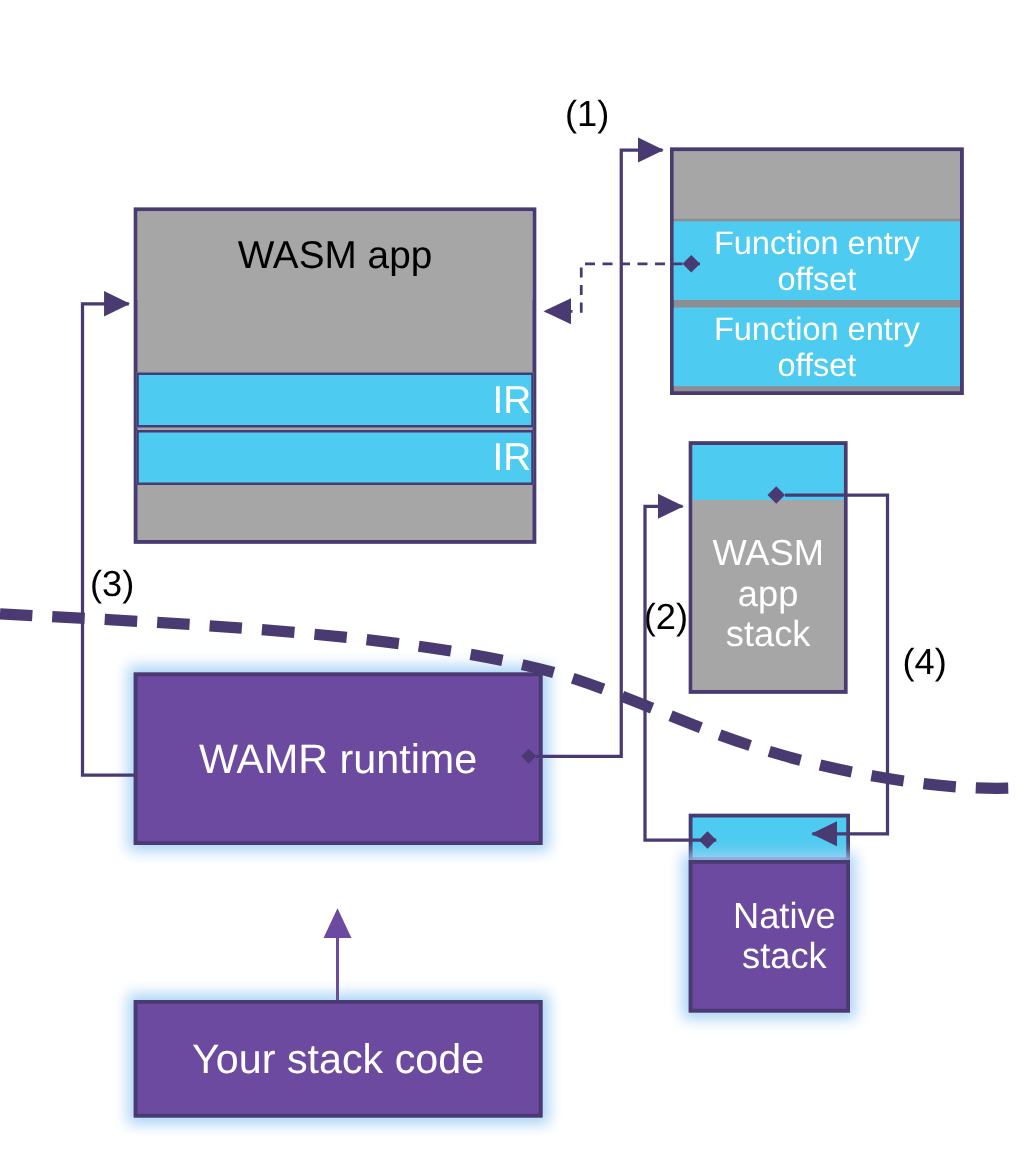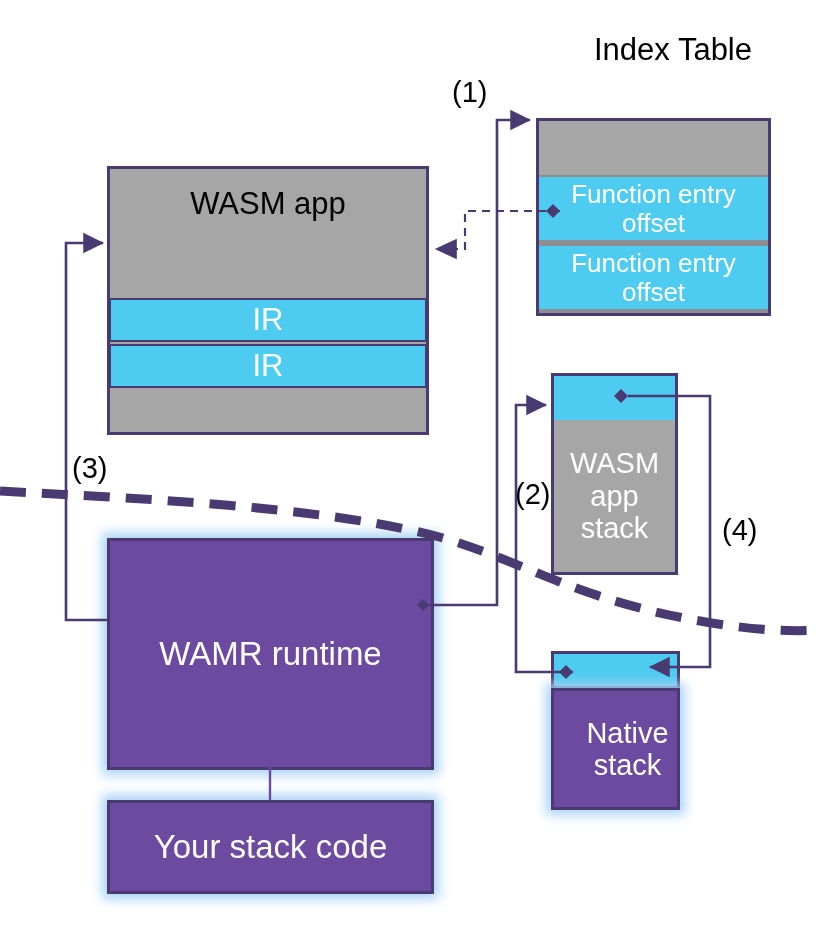--- a/index.html
+++ b/index.html
@@ -23,21 +23,21 @@
     display: flex;
     align-items: center;
     justify-content: center;
     text-align: center;
     line-height: 1.12;
   }
   .outline {
     border: 3px solid #4a3a72;
   }
   .gray   { background: #a6a6a6; }
-  .cyan   { background: #4ecbf0; }
+  .cyan   { background: #4ecbf0; justify-content: flex-end; }
   .purple { background: #6b4aa0; }
   .glow {
     box-shadow: 0 0 11px 5px #a9d2f5;
   }
   .lbl-dark {
     color: #000000;
     font-size: 31px;
   }
   .lbl-white {
     color: #ffffff;
@@ -63,21 +63,20 @@
     pointer-events: none;
   }
   .narrow { font-family: "Liberation Sans Narrow", "Liberation Sans", sans-serif; }
 </style>
 </head>
 <body>
 
 <div id="stage">
 
   <div class="title" style="left:548px; top:30px; width:250px;">
-    <div>Index Table</div>
   </div>
 
   <div class="step" style="left:452px; top:76px;">(1)</div>
   <div class="step" style="left:515px; top:478px;">(2)</div>
   <div class="step" style="left:72px; top:452px;">(3)</div>
   <div class="step" style="left:722px; top:514px;">(4)</div>
 
   <div class="box outline" style="left:536px; top:118px; width:235px; height:198px; background:#8d8d92; display:block; padding:0;">
     <div class="box gray" style="left:0px; top:0px; right:0px; height:54px; position:absolute; width:auto;">
       <span class="lbl-white narrow" style="font-size:26px;"></span>
@@ -95,35 +94,35 @@
       <span class="lbl-dark">WASM app</span>
     </div>
     <div class="box cyan outline" style="left:-1px; top:129px; right:-1px; height:44px; position:absolute; width:auto; border-width:2px;">
       <span class="lbl-white" style="font-size:31px;">IR</span>
     </div>
     <div class="box cyan outline" style="left:-1px; top:175px; right:-1px; height:44px; position:absolute; width:auto; border-width:2px;">
       <span class="lbl-white" style="font-size:31px;">IR</span>
     </div>
   </div>
 
-  <div class="box outline" style="left:551px; top:373px; width:127px; height:202px; background:#a6a6a6; display:block; padding:0;">
+  <div class="box outline" style="left:551px; top:353px; width:127px; height:202px; background:#a6a6a6; display:block; padding:0;">
     <div class="box cyan" style="left:0px; top:0px; right:0px; height:44px; position:absolute; width:auto;"></div>
     <div class="box gray" style="left:0px; top:44px; right:0px; bottom:0px; position:absolute; width:auto; height:auto; flex-direction:column;">
       <span class="lbl-white narrow" style="font-size:29px;">WASM</span>
       <span class="lbl-white narrow" style="font-size:29px;">app stack</span>
     </div>
   </div>
 
   <div class="box cyan outline" style="left:551px; top:651px; width:129px; height:38px;"></div>
   <div class="box purple outline glow" style="left:551px; top:688px; width:129px; height:122px; flex-direction:column;padding-left:24px;">
     <span class="lbl-white" style="font-size:29px;">Native</span>
     <span class="lbl-white" style="font-size:29px;">stack</span>
   </div>
 
-  <div class="box purple outline glow" style="left:107px; top:538px; width:327px; height:232px;">
+  <div class="box purple outline glow" style="left:107px; top:538px; width:327px; height:138px;">
     <span class="lbl-white" style="font-size:33px;">WAMR runtime</span>
   </div>
 
   <div class="box purple outline glow" style="left:107px; top:800px; width:327px; height:94px;">
     <span class="lbl-white" style="font-size:33px;">Your stack code</span>
   </div>
 
   <svg class="overlay" viewBox="0 0 819 925">
     <defs>
       <marker id="ah" markerWidth="9" markerHeight="9" refX="7.6" refY="4.5" orient="auto" markerUnits="strokeWidth">

